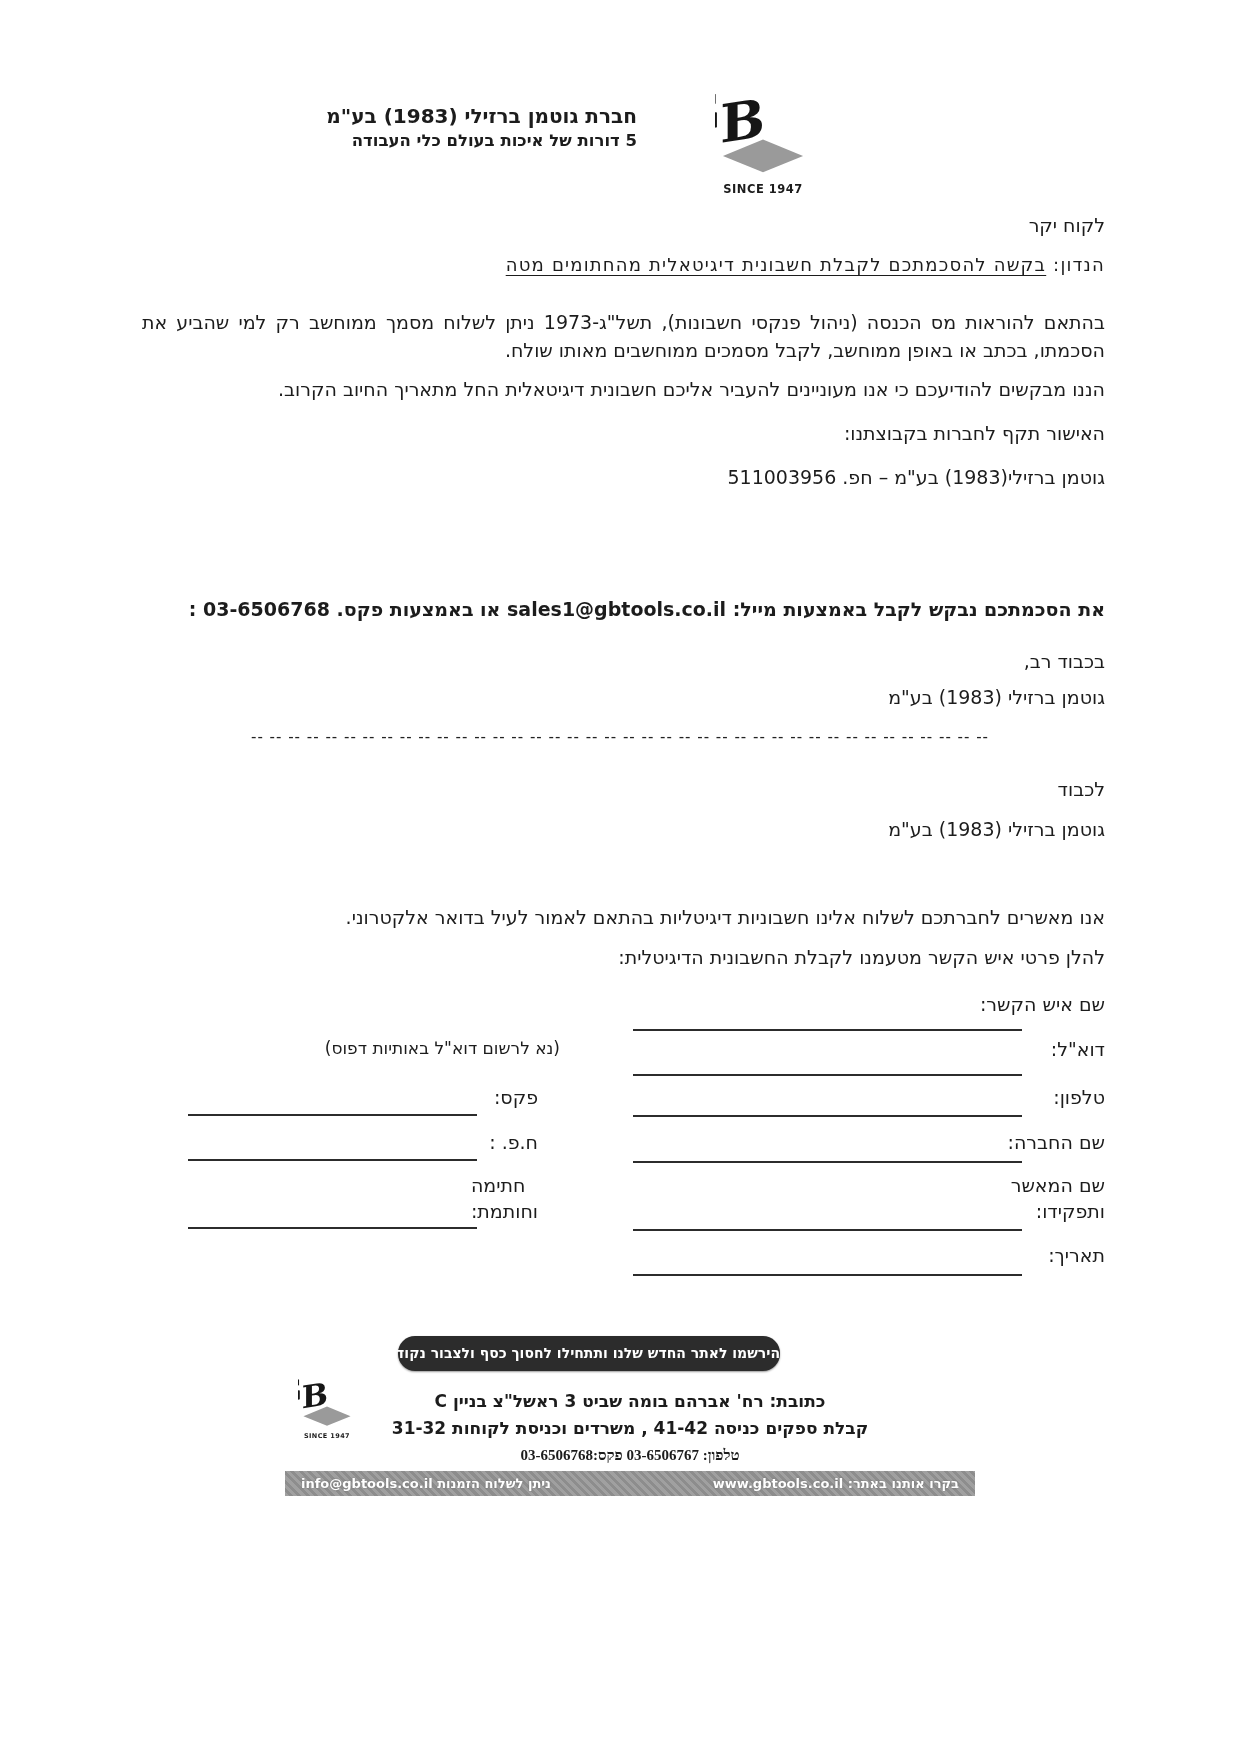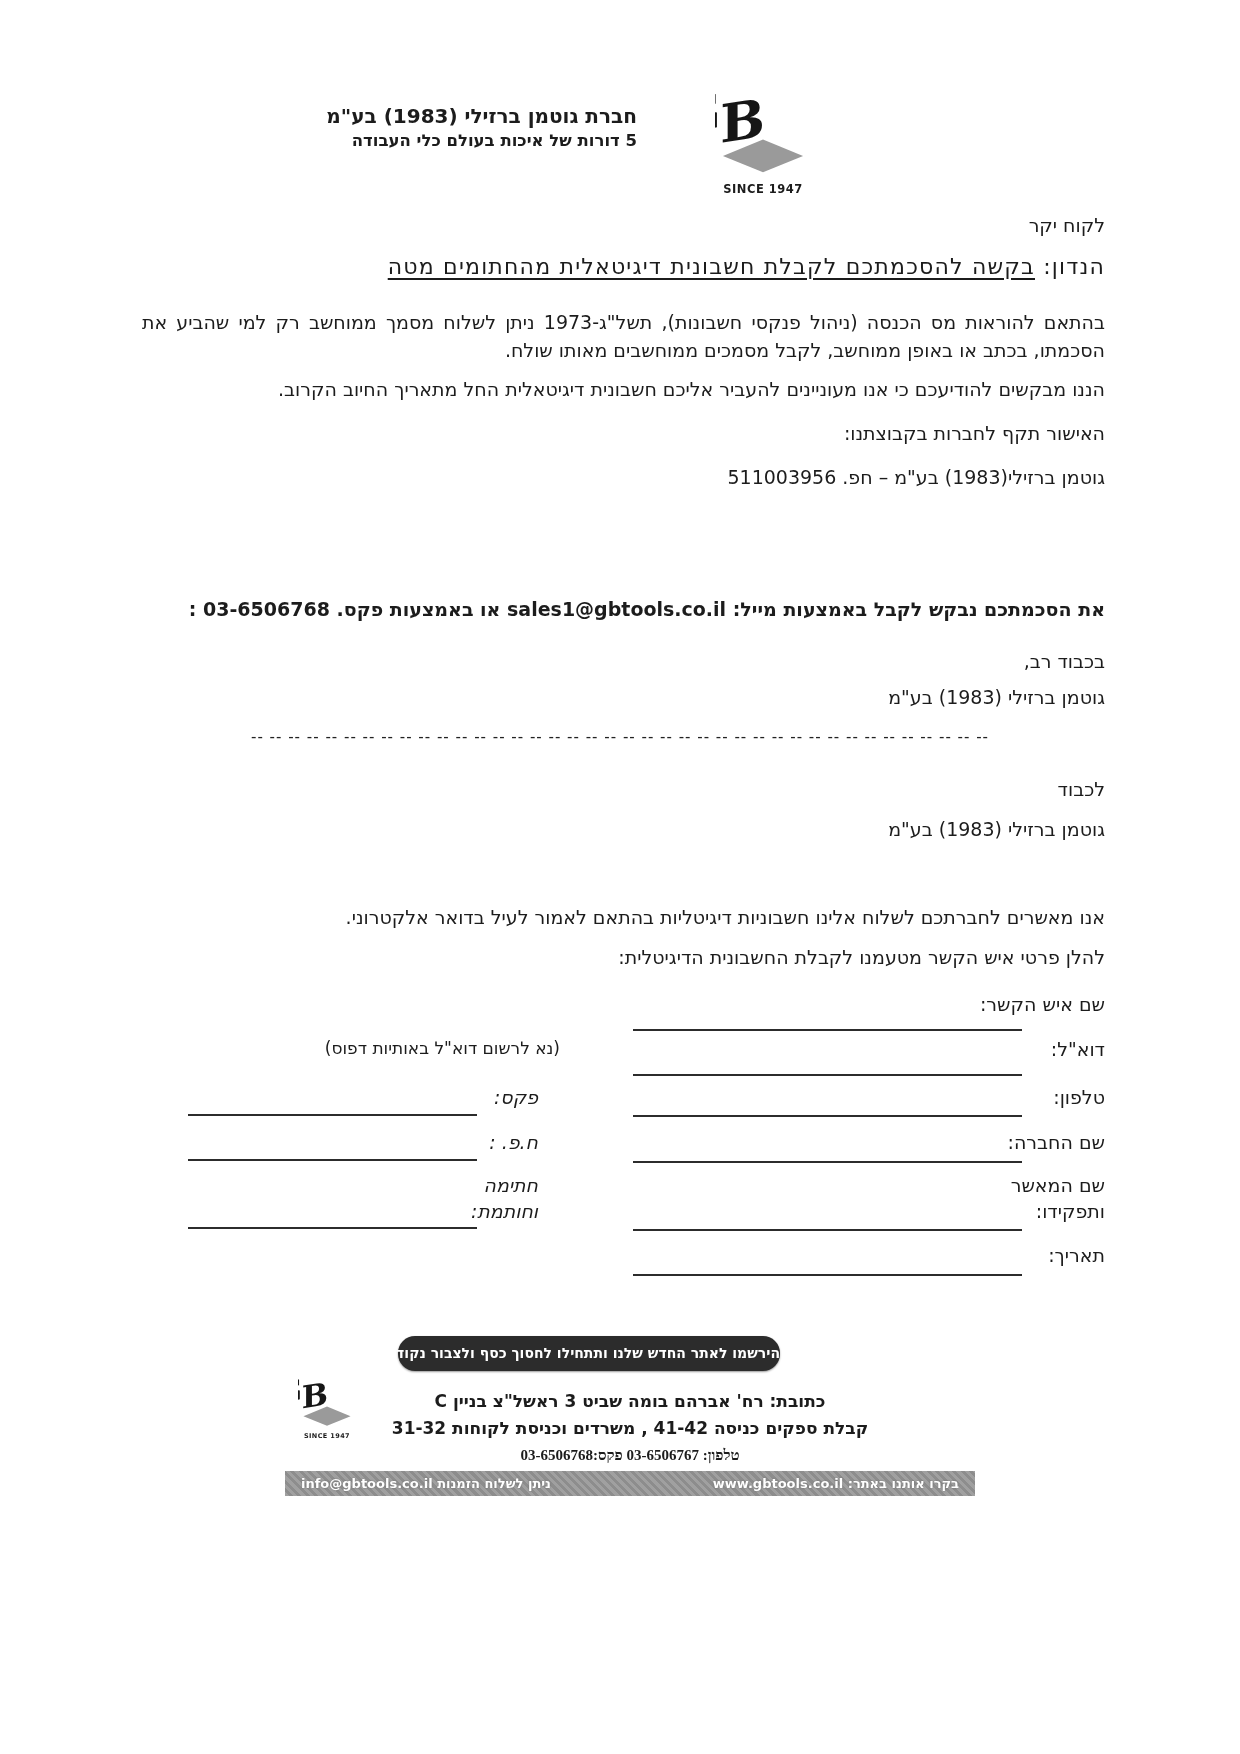--- a/index.html
+++ b/index.html
@@ -3,27 +3,27 @@
 <meta charset="utf-8">
 <style>
   html,body{margin:0;padding:0;background:#e8e8e8;}
   .page{
     position:relative;width:1240px;height:1754px;margin:0 auto;
     background:#ffffff;direction:rtl;color:#1c1c1c;
     font-family:"DejaVu Sans","Liberation Sans",sans-serif;overflow:hidden;
   }
   .line{position:absolute;right:135px;font-size:19px;white-space:nowrap;}
   .para{position:absolute;right:135px;left:142px;font-size:19px;line-height:28px;text-align:justify;}
-  .subject{font-size:22px;letter-spacing:1.2px;margin-left:24px;}
+  .subject{font-size:18px;letter-spacing:1.2px;margin-left:24px;}
   .subject .u{text-decoration:underline;text-underline-offset:4px;}
   .fill{position:absolute;height:0;border-top:2px solid #2c2c2c;}
   .fill.center{left:633px;width:389px;}
   .fill.left{left:188px;width:289px;}
   .flabel{position:absolute;right:135px;font-size:19px;white-space:nowrap;}
-  .mlabel{position:absolute;right:702px;font-size:19px;white-space:nowrap;text-align:right;font-style:italic;}
+  .mlabel{position:absolute;right:702px;font-size:19px;white-space:nowrap;text-align:left;}
   .two{line-height:26px;}
   .note{position:absolute;right:680px;font-size:17px;white-space:nowrap;}
   .dashes{
     position:absolute;left:190px;right:190px;top:728px;text-align:center;
     font-size:15px;letter-spacing:1px;white-space:nowrap;overflow:hidden;
     direction:ltr;color:#222;
   }
   
   .header-text{position:absolute;right:603px;top:104px;text-align:right;}
   .header-text .l1{font-size:20px;font-weight:bold;white-space:nowrap;}

